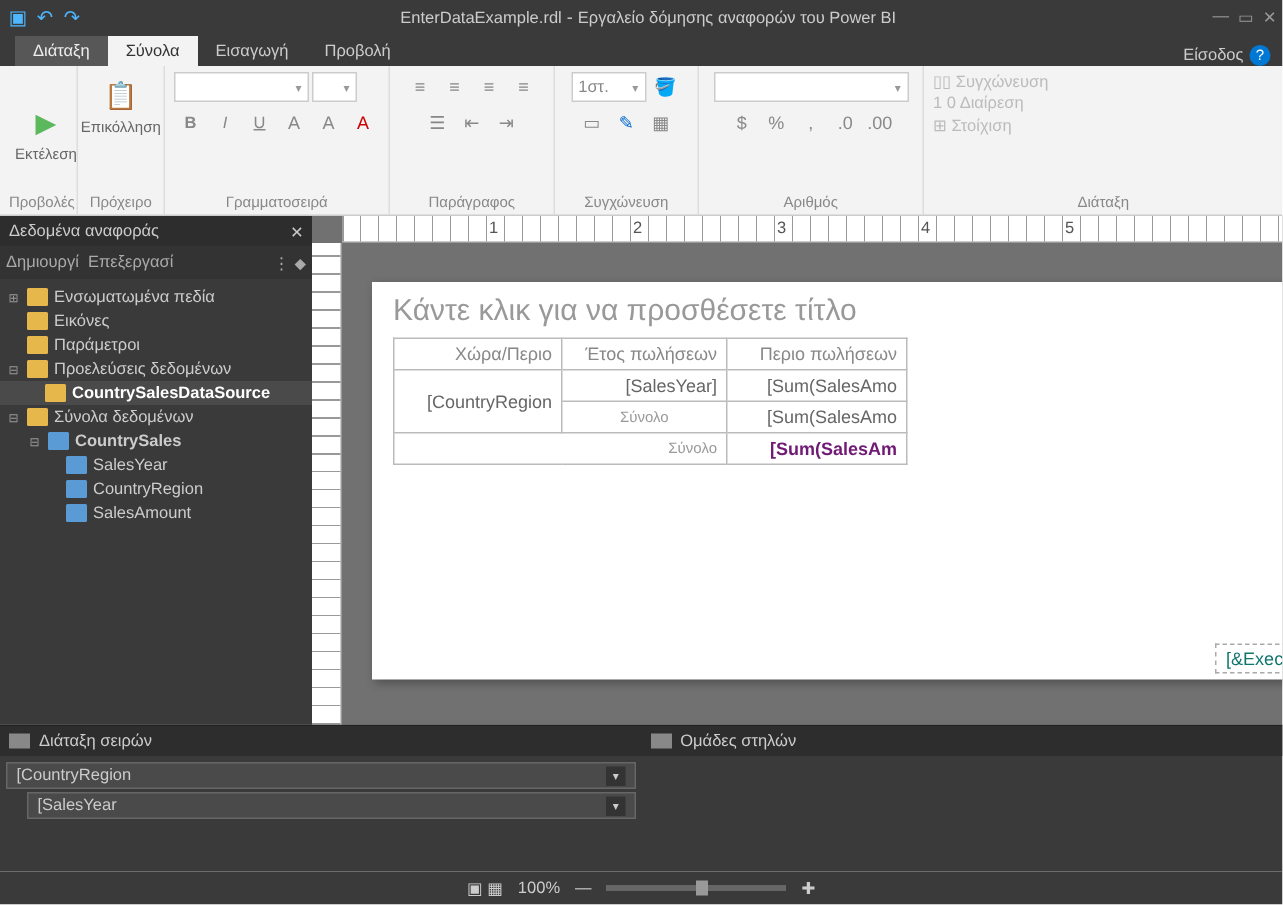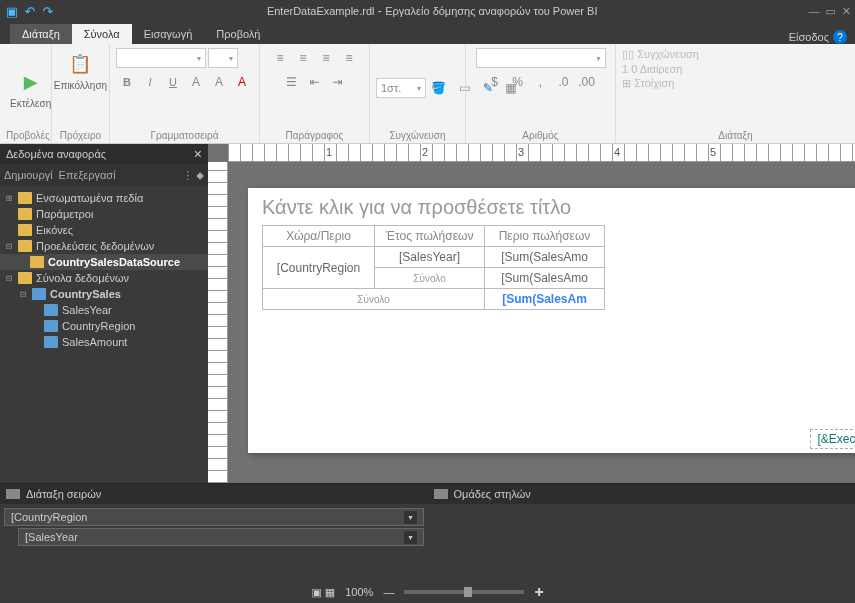--- a/index.html
+++ b/index.html
@@ -38,22 +38,22 @@
 .canvas-wrap{flex:1;background:#717171;position:relative;overflow:hidden}
 .ruler-h{position:absolute;top:0;left:20px;right:0;height:18px;background:#fff;border-bottom:1px solid #999;font-size:8px;color:#555}
 .ruler-h::after{content:"";position:absolute;inset:0;background:repeating-linear-gradient(90deg,#999 0,#999 1px,transparent 1px,transparent 12px)}
 .ruler-h .nums{position:absolute;top:2px;left:0;display:flex}
 .ruler-h .nums span{width:96px;text-align:left;padding-left:2px}
 .ruler-v{position:absolute;top:18px;left:0;width:20px;bottom:0;background:#fff;border-right:1px solid #999}
 .ruler-v::after{content:"";position:absolute;inset:0;background:repeating-linear-gradient(0deg,#999 0,#999 1px,transparent 1px,transparent 12px)}
 .surface{position:absolute;top:44px;left:40px;width:676px;height:265px;background:#fff;box-shadow:2px 2px 6px rgba(0,0,0,.3)}
 .rpt-title{margin:8px 14px 6px;font-size:20px;color:#999;font-weight:300}
 .matrix{margin:0 14px;border-collapse:collapse}
-.matrix td,.matrix th{border:1px solid #bbb;padding:3px 6px;font-size:12px;color:#666;text-align:center;vertical-align:middle}
-.matrix .b{font-weight:700;color:#3b82f6}
+.matrix td,.matrix th{border:1px solid #bbb;padding:3px 6px;font-size:12px;color:#666;text-align:right;vertical-align:middle}
+.matrix .b{font-weight:700;color:#701a75}
 .matrix .gh{color:#888;font-weight:400}
 .exec{position:absolute;bottom:4px;right:6px;border:1px dashed #aaa;padding:2px 6px;font-size:12px;font-weight:400;color:#0f766e}
 .groups{height:98px;background:#3a3a3a;color:#ccc;display:flex;border-top:1px solid #222}
 .gcol{flex:1;display:flex;flex-direction:column}
 .ghdr{height:20px;background:#2d2d2d;display:flex;align-items:center;gap:6px;padding:0 6px;font-size:11px}
 .ghdr .gic{width:14px;height:10px;background:#888;display:inline-block}
 .gbody{flex:1;padding:4px}
 .grow{height:18px;background:#4a4a4a;border:1px solid #666;display:flex;align-items:center;padding:0 6px;margin-bottom:2px;font-size:11px}
 .grow.ind{margin-left:14px;width:calc(100% - 14px)}
 .grow .dd2{margin-left:auto;font-size:8px;background:#333;padding:2px 4px}
@@ -148,21 +148,21 @@
       </div>
       <div style="display:flex;gap:1px">
         <div class="sbtn">☰</div>
         <div class="sbtn">⇤</div>
         <div class="sbtn">⇥</div>
       </div>
     </div>
     <div class="lbl">Παράγραφος</div>
   </div>
   <div class="rgrp" style="width:96px">
-    <div class="ctrls" style="gap:4px">
+    <div class="ctrls" style="flex-direction:column;gap:4px">
       <div style="display:flex;gap:2px">
           <div class="combo" style="width:46px">
             <span>1στ.</span>
             <span class="dd">▾</span>
           </div>
           <div class="sbtn" style="color:#e6b84c">🪣</div>
         </div>
       <div style="display:flex;gap:1px">
         <div class="sbtn">▭</div>
         <div class="sbtn" style="color:#06c">✎</div>
@@ -208,25 +208,25 @@
       <span style="margin-left:auto">⋮ ⬥</span>
     </div>
     <div class="tree">
       <div class="tn">
           <span class="exp">⊞</span>
           <span class="fic"></span>
           <span>Ενσωματωμένα πεδία</span>
         </div>
       <div class="tn" style="padding-left:18px">
           <span class="fic"></span>
+          <span>Εικόνες</span>
+        </div>
+      <div class="tn" style="padding-left:18px">
+          <span class="fic"></span>
           <span>Παράμετροι</span>
-        </div>
-      <div class="tn" style="padding-left:18px">
-          <span class="fic"></span>
-          <span>Εικόνες</span>
         </div>
       <div class="tn">
           <span class="exp">⊟</span>
           <span class="fic"></span>
           <span>Προελεύσεις δεδομένων</span>
         </div>
       <div class="tn sel" style="padding-left:30px">
           <span class="fic" style="background:#e6b84c"></span>
           <span>CountrySalesDataSource</span>
         </div>

